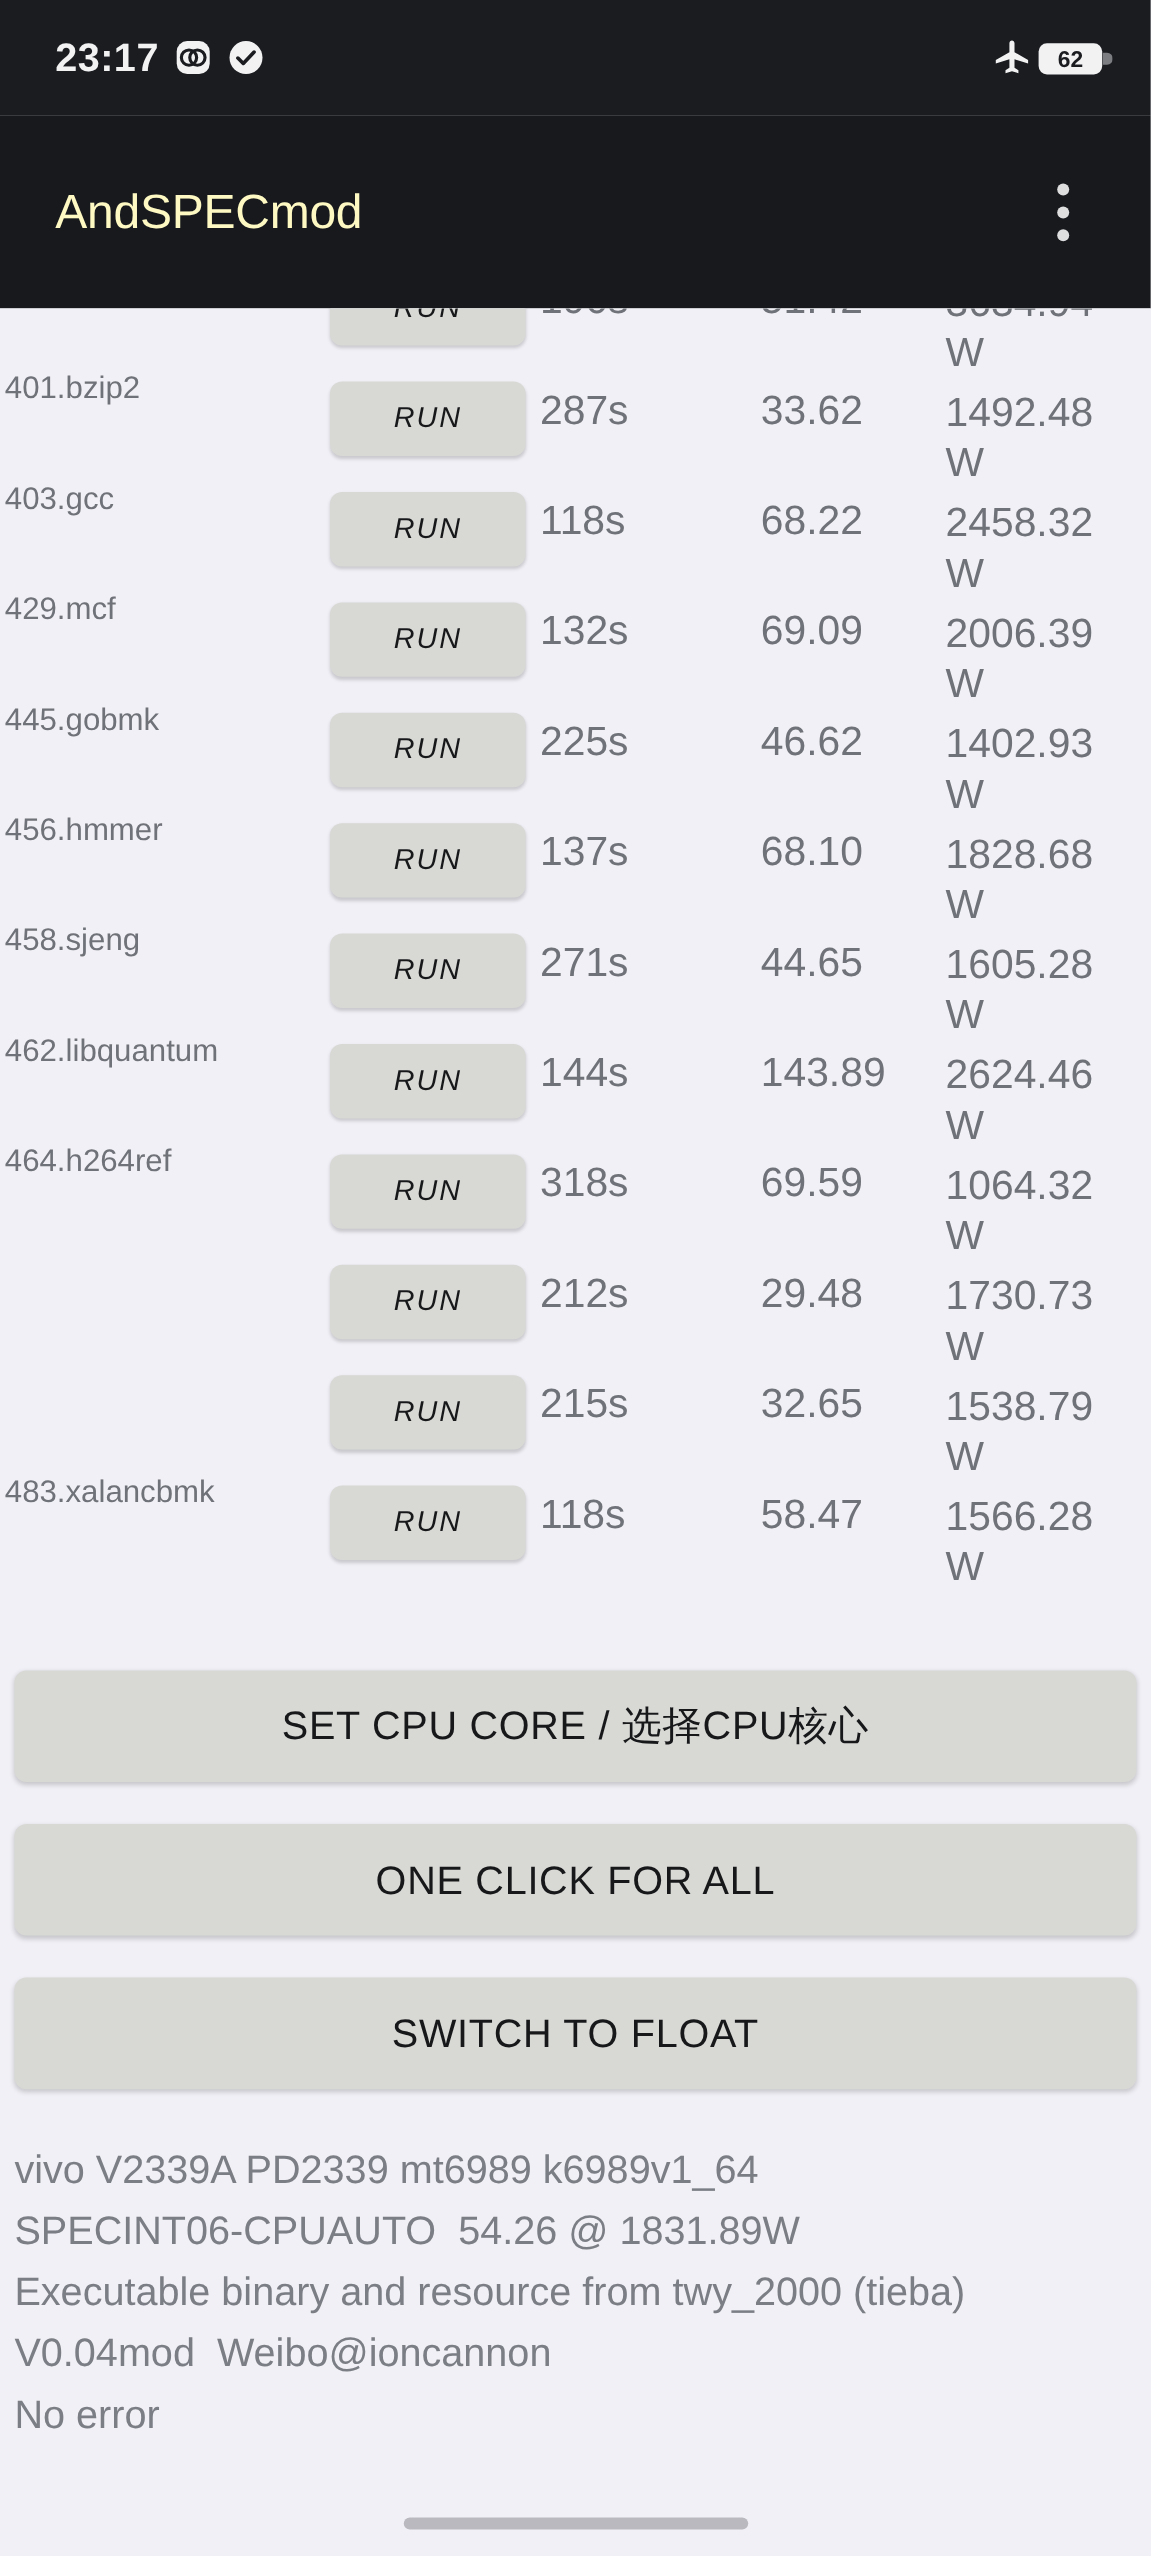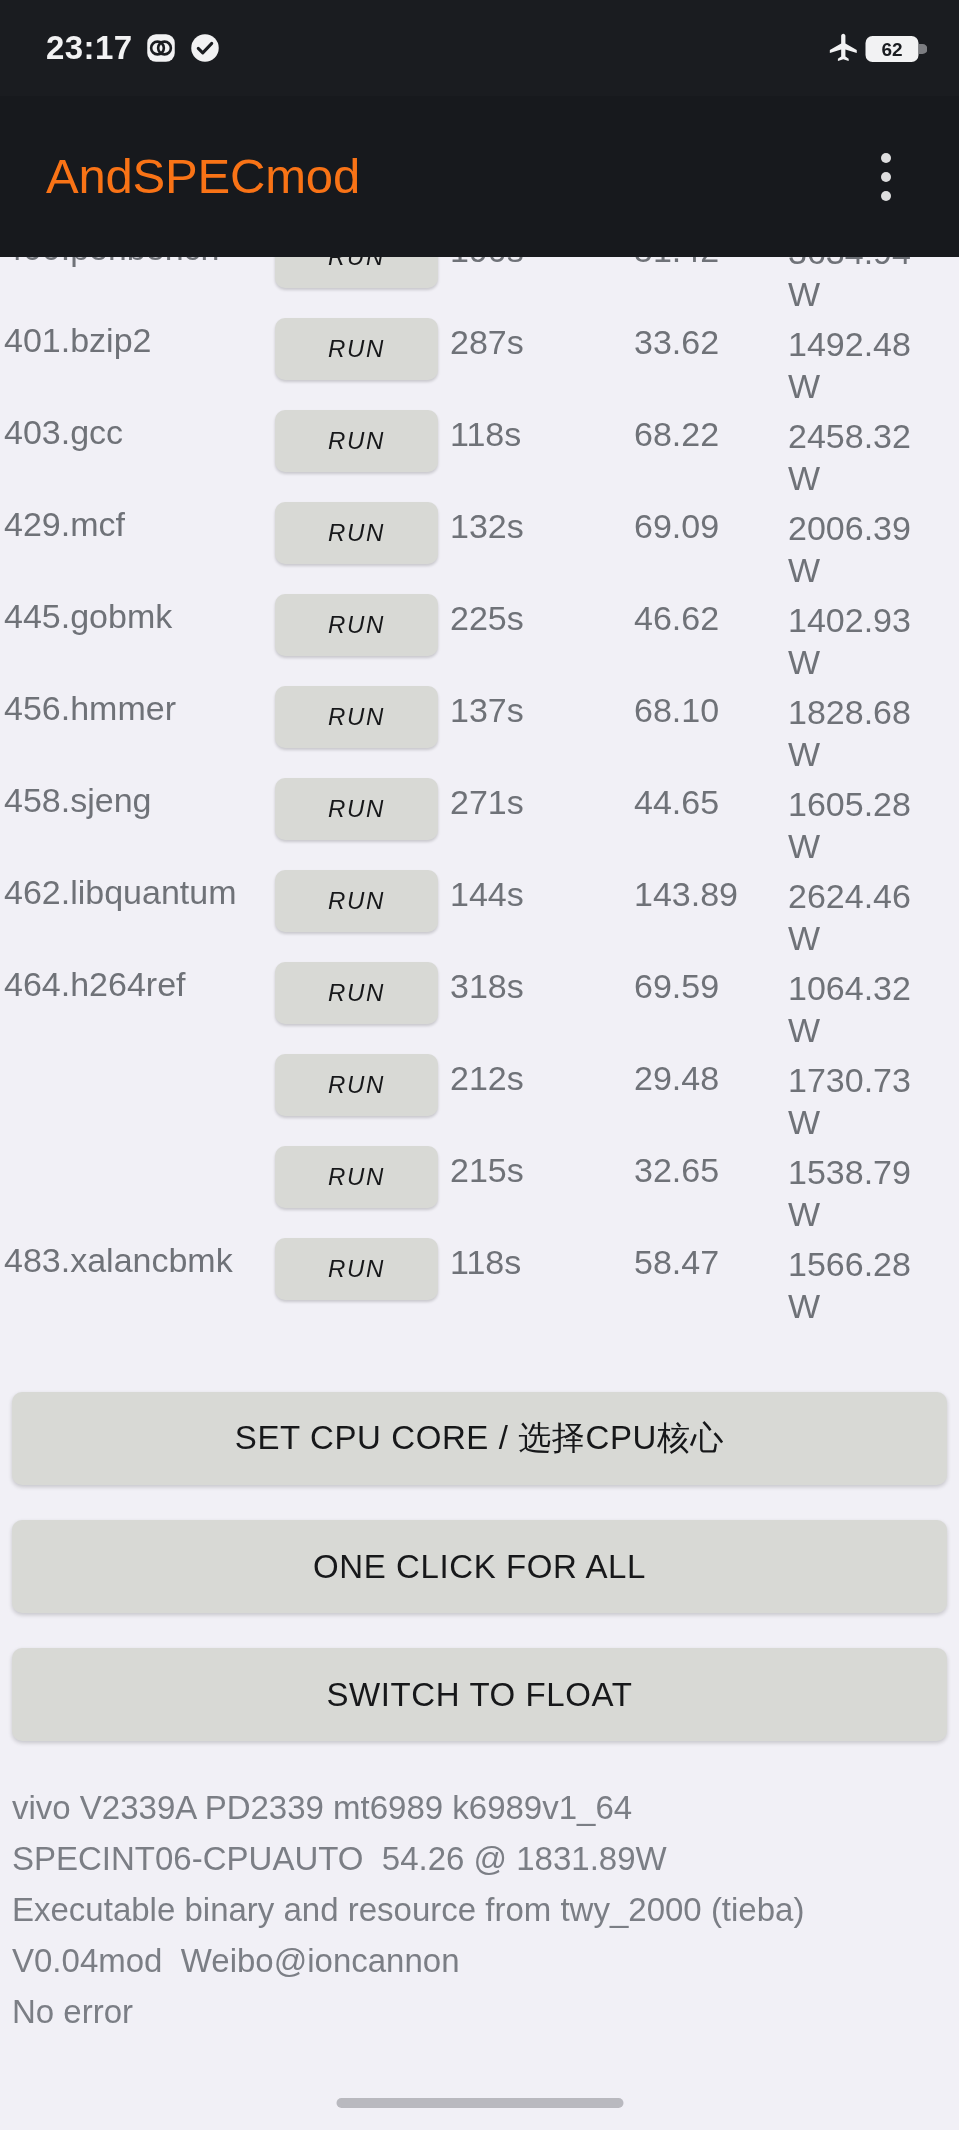--- a/index.html
+++ b/index.html
@@ -52,22 +52,22 @@
     top: 96px; left: 0;
     width: 959px;
     height: 161px;
     background: #17191d;
     display: flex;
     align-items: center;
     justify-content: space-between;
     padding: 0 46px 0 46px;
   }
   .appbar-title {
-    color: #f97316;
-    font-size: 49px;
+    color: #fef9c3;
+    font-size: 40px;
     font-weight: 400;
     letter-spacing: -0.2px;
     line-height: 1;
   }
   .overflow-dots {
     width: 54px;
     height: 66px;
     display: flex;
     flex-direction: column;
     align-items: center;
@@ -95,23 +95,23 @@
   .bench-row {
     position: relative;
     height: 92px;
     display: flex;
     align-items: flex-start;
     padding-top: 10px;
   }
   .bm-name {
     position: absolute;
     left: 4px;
-    top: 12px;
+    top: 0;
     width: 250px;
-    font-size: 34px;
+    font-size: 26px;
     color: #6f7278;
     line-height: 1.24;
     word-break: break-all;
   }
   .run-btn {
     position: absolute;
     left: 275px;
     top: 11px;
     width: 163px;
     height: 62px;

